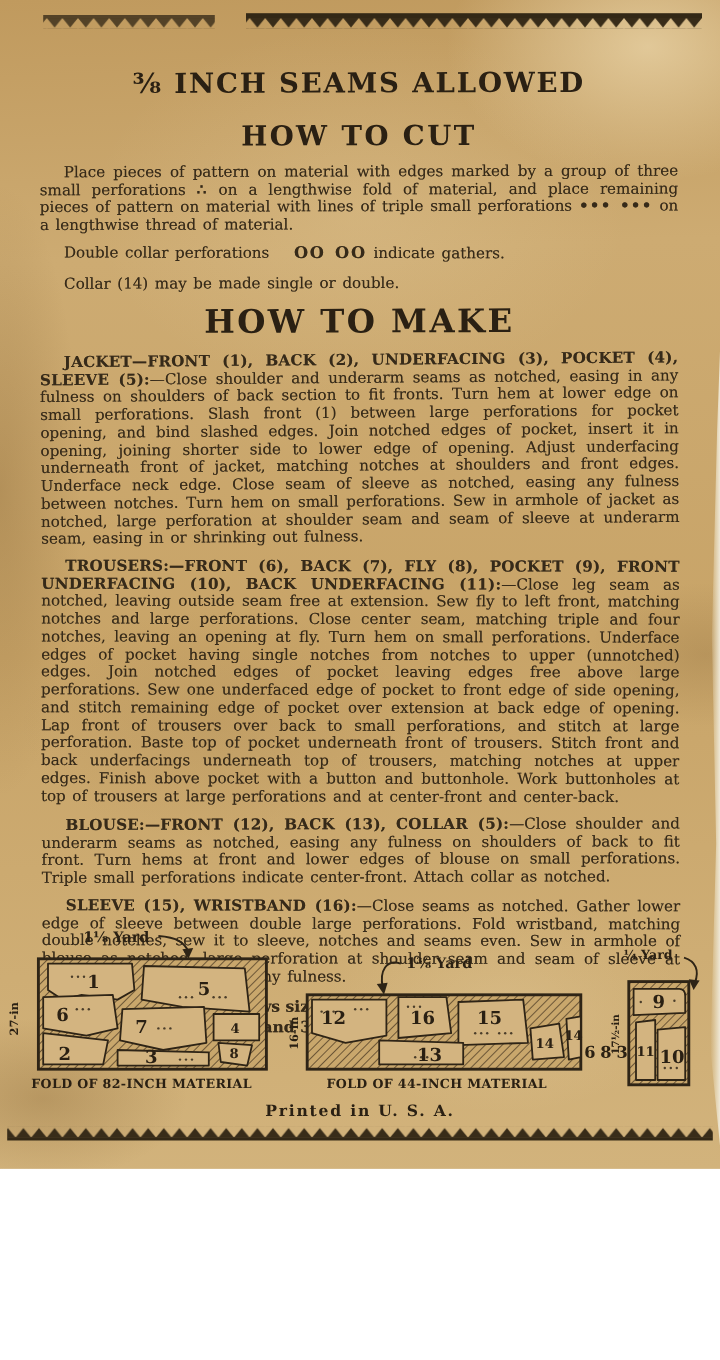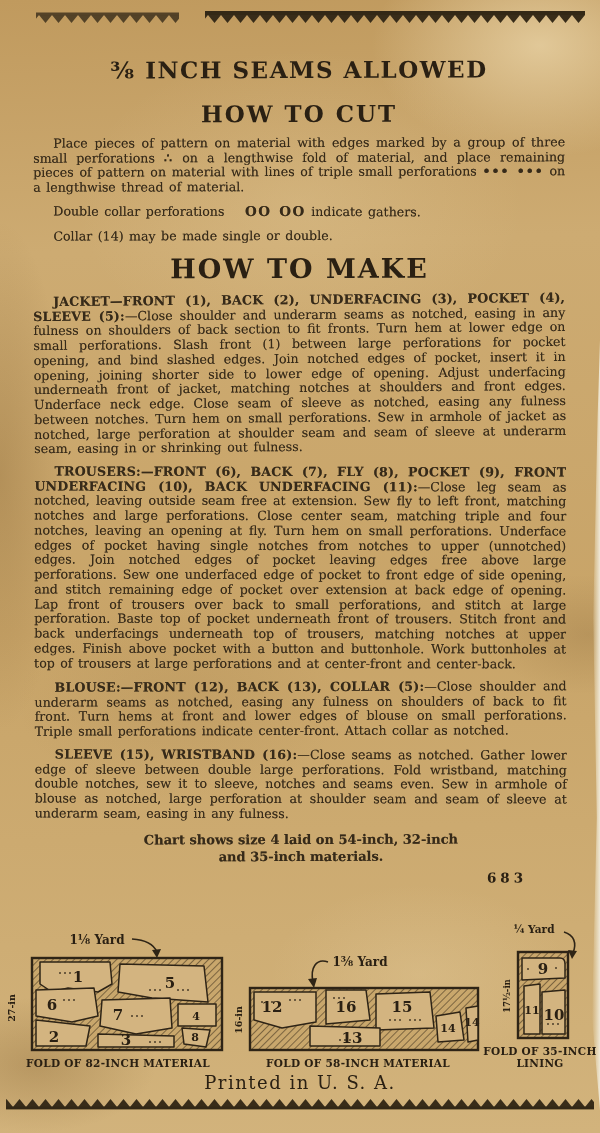--- a/index.html
+++ b/index.html
@@ -1,17 +1,17 @@
 <!DOCTYPE html>
 <html><head>
 <meta charset="utf-8">
 <style>
   html,body { margin:0; padding:0; background:#ffffff; }
   .paper {
-    position:relative; width:600px; height:1133px; overflow:hidden;
+    position:relative; width:600px; height:974px; overflow:hidden;
     font-family:"DejaVu Serif","Liberation Serif",serif;
     color:#362a19;
     background-color:#c9a76c;
     background-image:
       radial-gradient(ellipse 240px 160px at 90% 4%, rgba(235,214,170,0.75), rgba(235,214,170,0) 70%),
       radial-gradient(ellipse 90px 340px at 0% 42%, rgba(120,86,40,0.28), rgba(120,86,40,0) 75%),
       radial-gradient(ellipse 160px 90px at 6% 94%, rgba(126,92,44,0.30), rgba(126,92,44,0) 75%),
       radial-gradient(ellipse 130px 80px at 98% 56%, rgba(124,91,46,0.22), rgba(124,91,46,0) 75%),
       radial-gradient(ellipse 320px 220px at 50% 18%, rgba(238,217,172,0.22), rgba(238,217,172,0) 70%),
       radial-gradient(ellipse 220px 130px at 30% 62%, rgba(118,86,42,0.10), rgba(118,86,42,0) 75%),
@@ -42,21 +42,21 @@
   .chart-note { margin:11px 0 0; text-align:center; font-weight:bold; font-size:13px;
     line-height:1.3; text-shadow:0 0 0.5px rgba(54,42,25,0.55); }
   .pattern-number { text-align:right; padding-right:40px; font-weight:bold;
     font-size:13.5px; letter-spacing:4px; margin-top:4px; color:#2a2013; }
   .diagram-row { position:absolute; left:2px; right:2px; bottom:64px;
     display:flex; align-items:flex-end; justify-content:space-between; }
   .diagram { display:flex; flex-direction:column; align-items:center; }
   .diagram-caption { font-weight:bold; font-size:10.5px; letter-spacing:0.3px;
     text-align:center; line-height:1.15; margin-top:1px; color:#2a2013; }
   .printed { position:absolute; left:0; right:0; bottom:40px; text-align:center;
-    font-weight:normal; font-size:18px; letter-spacing:1.5px; color:#2a2013; }
+    font-weight:bold; font-size:13px; letter-spacing:1.5px; color:#2a2013; }
   .deckle-bottom-wrap { position:absolute; left:0; right:0; bottom:22px; height:14px; }
   svg text { font-family:"DejaVu Serif","Liberation Serif",serif; fill:#2a2013; font-weight:bold; }
   svg .num { font-size:15px; }
   svg .num-sm { font-size:11px; }
   svg .wlabel { font-size:9.5px; }
   svg .wlabel-sm { font-size:8.5px; }
   svg .ylabel { font-size:12px; }
   svg .ylabel-sm { font-size:10.5px; }
   svg .piece { fill:#d3b480; stroke:#2e2416; stroke-width:1.5; stroke-linejoin:round; }
   svg .frame { fill:none; stroke:#2e2416; stroke-width:2.4; }
@@ -208,21 +208,21 @@
             <circle class="dot" cx="111" cy="108" r="1"></circle>
             <circle class="dot" cx="116" cy="108" r="1"></circle>
         </g>
         <text class="num" x="38" y="80" text-anchor="middle">12</text>
         <text class="num" x="112" y="80" text-anchor="middle">16</text>
         <text class="num" x="168" y="80" text-anchor="middle">15</text>
         <text class="num" x="118" y="111" text-anchor="middle">13</text>
         <text class="num-sm" x="214" y="100" text-anchor="middle">14</text>
         <text class="num-sm" x="238" y="94" text-anchor="middle">14</text>
       </svg>
-      <div class="diagram-caption">FOLD OF 58-INCH MATERIAL</div>
+      <div class="diagram-caption">FOLD OF 44-INCH MATERIAL</div>
     </div>
 
     <div class="diagram">
       <svg width="104" height="124" viewBox="0 0 104 124">
         <defs>
           <pattern id="hatch3" width="5" height="5" patternUnits="userSpaceOnUse" patternTransform="rotate(45)">
             <line x1="0" y1="0" x2="0" y2="5" stroke="#463621" stroke-width="1.2"></line>
           </pattern>
         </defs>
         <text class="ylabel-sm" x="46" y="13" text-anchor="middle">¼ Yard</text>
@@ -239,21 +239,20 @@
           <circle class="dot" cx="40" cy="49" r="1"></circle>
             <circle class="dot" cx="68" cy="48" r="1"></circle>
           <circle class="dot" cx="60" cy="104" r="1"></circle>
             <circle class="dot" cx="65" cy="104" r="1"></circle>
             <circle class="dot" cx="70" cy="104" r="1"></circle>
         </g>
         <text class="num" x="55" y="54" text-anchor="middle">9</text>
         <text class="num-sm" x="44" y="94" text-anchor="middle">11</text>
         <text class="num" x="66" y="100" text-anchor="middle">10</text>
       </svg>
-      <div class="diagram-caption">FOLD OF 35-INCH LINING</div>
     </div>
 
   </div>
 
   <div class="printed">Printed in U. S. A.</div>
 
   <div class="deckle-bottom-wrap">
     <svg width="600" height="14" viewBox="0 0 600 14">
       <defs>
         <pattern id="teeth-up" width="13" height="9" patternUnits="userSpaceOnUse">

